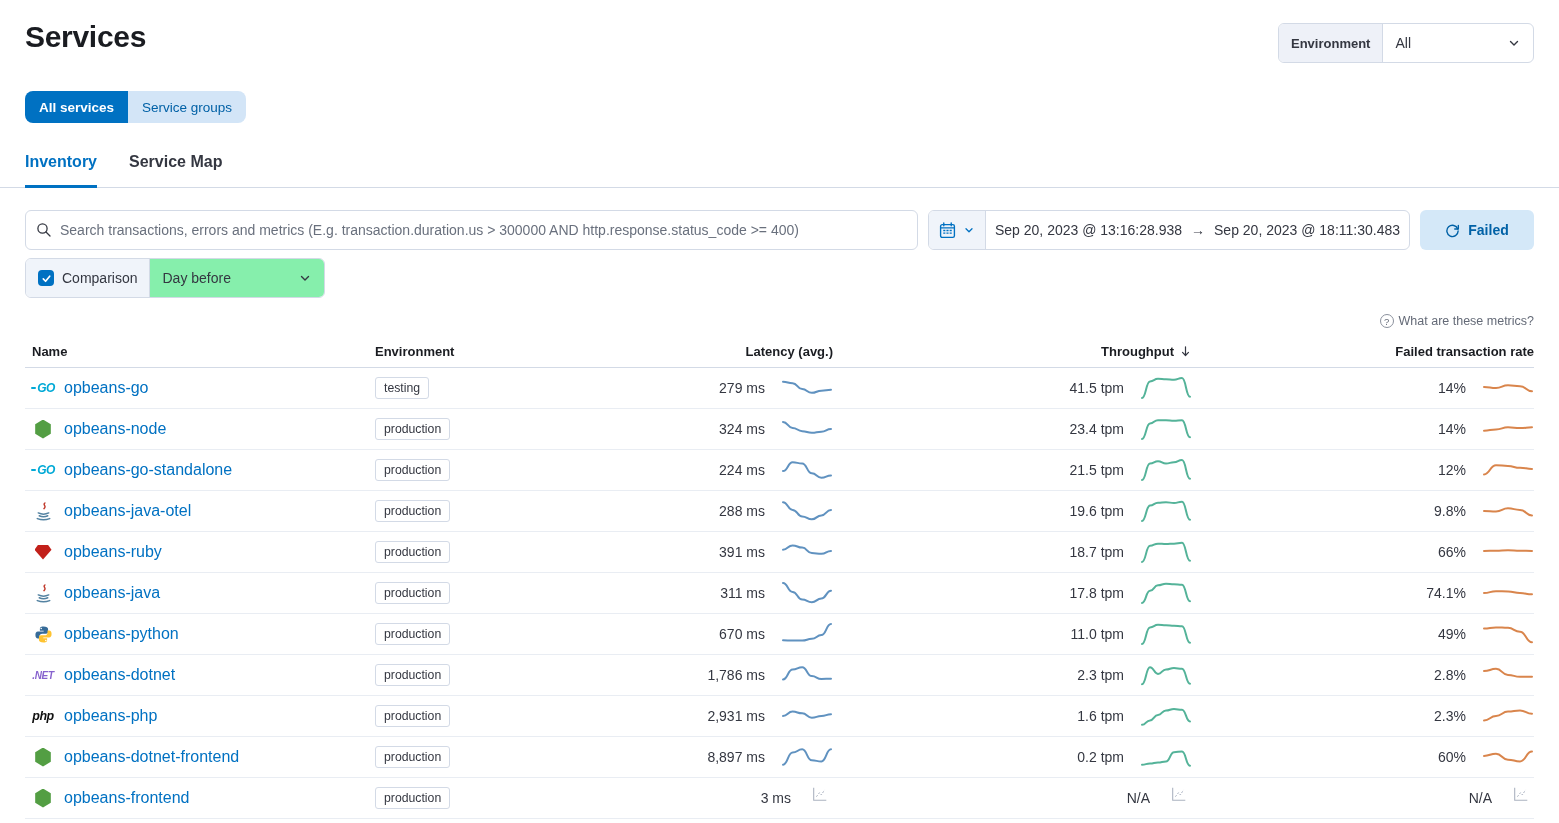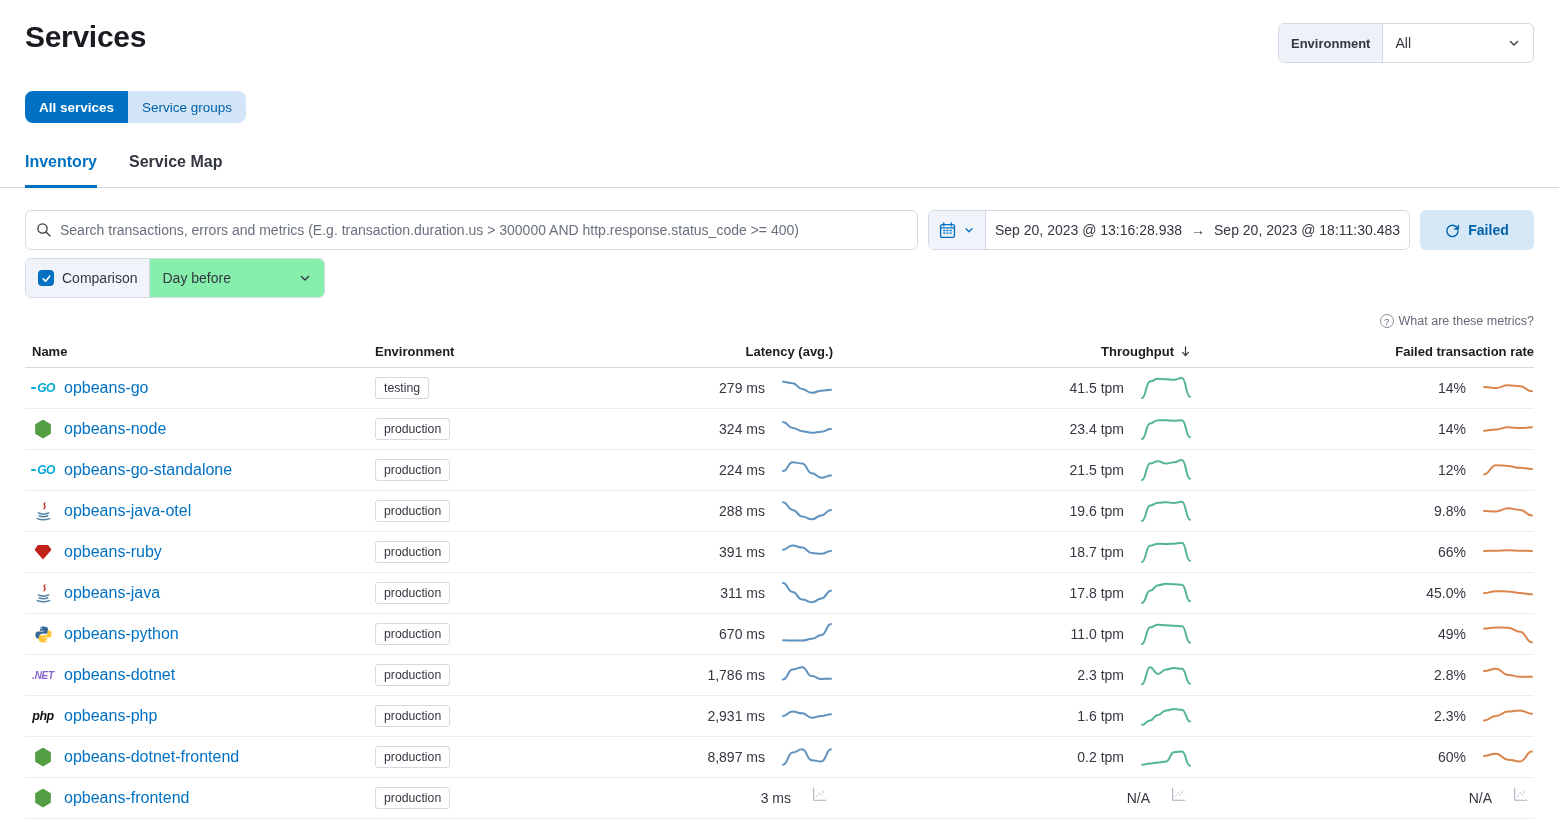--- a/index.html
+++ b/index.html
@@ -345,21 +345,21 @@
                 <path d="M2,3.100000000000001 C6.8,3.100000000000001 6.8,11.899999999999999 11.6,11.899999999999999 C16.4,11.899999999999999 16.4,19.6 21.2,19.6 C26,19.6 26,22.240000000000002 30.8,22.240000000000002 C35.6,22.240000000000002 35.6,18.5 40.4,18.5 C45.2,18.5 45.2,10.8 50,10.8" fill="none" stroke="#6092c0" stroke-width="2" stroke-linecap="round"></path>
               </svg>
             </div>
             <div class="td right metric">
               <span>17.8 tpm</span>
               <svg viewBox="0 0 52 26" class="spark">
                 <path d="M2,22.9 C6,22.9 6,10.8 10,10.8 C14,10.8 14,5.300000000000001 18,5.300000000000001 C22,5.300000000000001 22,3.759999999999999 26,3.759999999999999 C30,3.759999999999999 30,4.199999999999999 34,4.199999999999999 C38,4.199999999999999 38,4.64 42,4.64 C46,4.64 46,21.36 50,21.36" fill="none" stroke="#54b399" stroke-width="2" stroke-linecap="round"></path>
               </svg>
             </div>
             <div class="td right metric">
-              <span>45.0%</span>
+              <span>74.1%</span>
               <svg viewBox="0 0 52 26" class="spark">
                 <path d="M2,13 C8,13 8,11.24 14,11.24 C20,11.24 20,11.46 26,11.46 C32,11.46 32,13 38,13 C44,13 44,14.32 50,14.32" fill="none" stroke="#d9854c" stroke-width="2" stroke-linecap="round"></path>
               </svg>
             </div>
           </div>
           <div class="trow">
             <div class="td name-cell">
               <span class="agent-icon">
                 <svg viewBox="0 0 20 20" width="19" height="19">
                   <path fill="#366b98" d="M10 1.5 c-3.5 0 -3.8 1.5 -3.8 2.6 v1.9 h4 v0.9 H4.2 c-1.9 0 -2.7 1.3 -2.7 3.6 0 2.3 0.8 3.6 2.7 3.6 h1.6 v-2.2 c0 -1.7 1.2 -2.8 2.9 -2.8 h4 c1.3 0 2.1 -0.9 2.1 -2.1 V4.1 c0 -1.6 -1.7 -2.6 -4.8 -2.6 z"></path>

